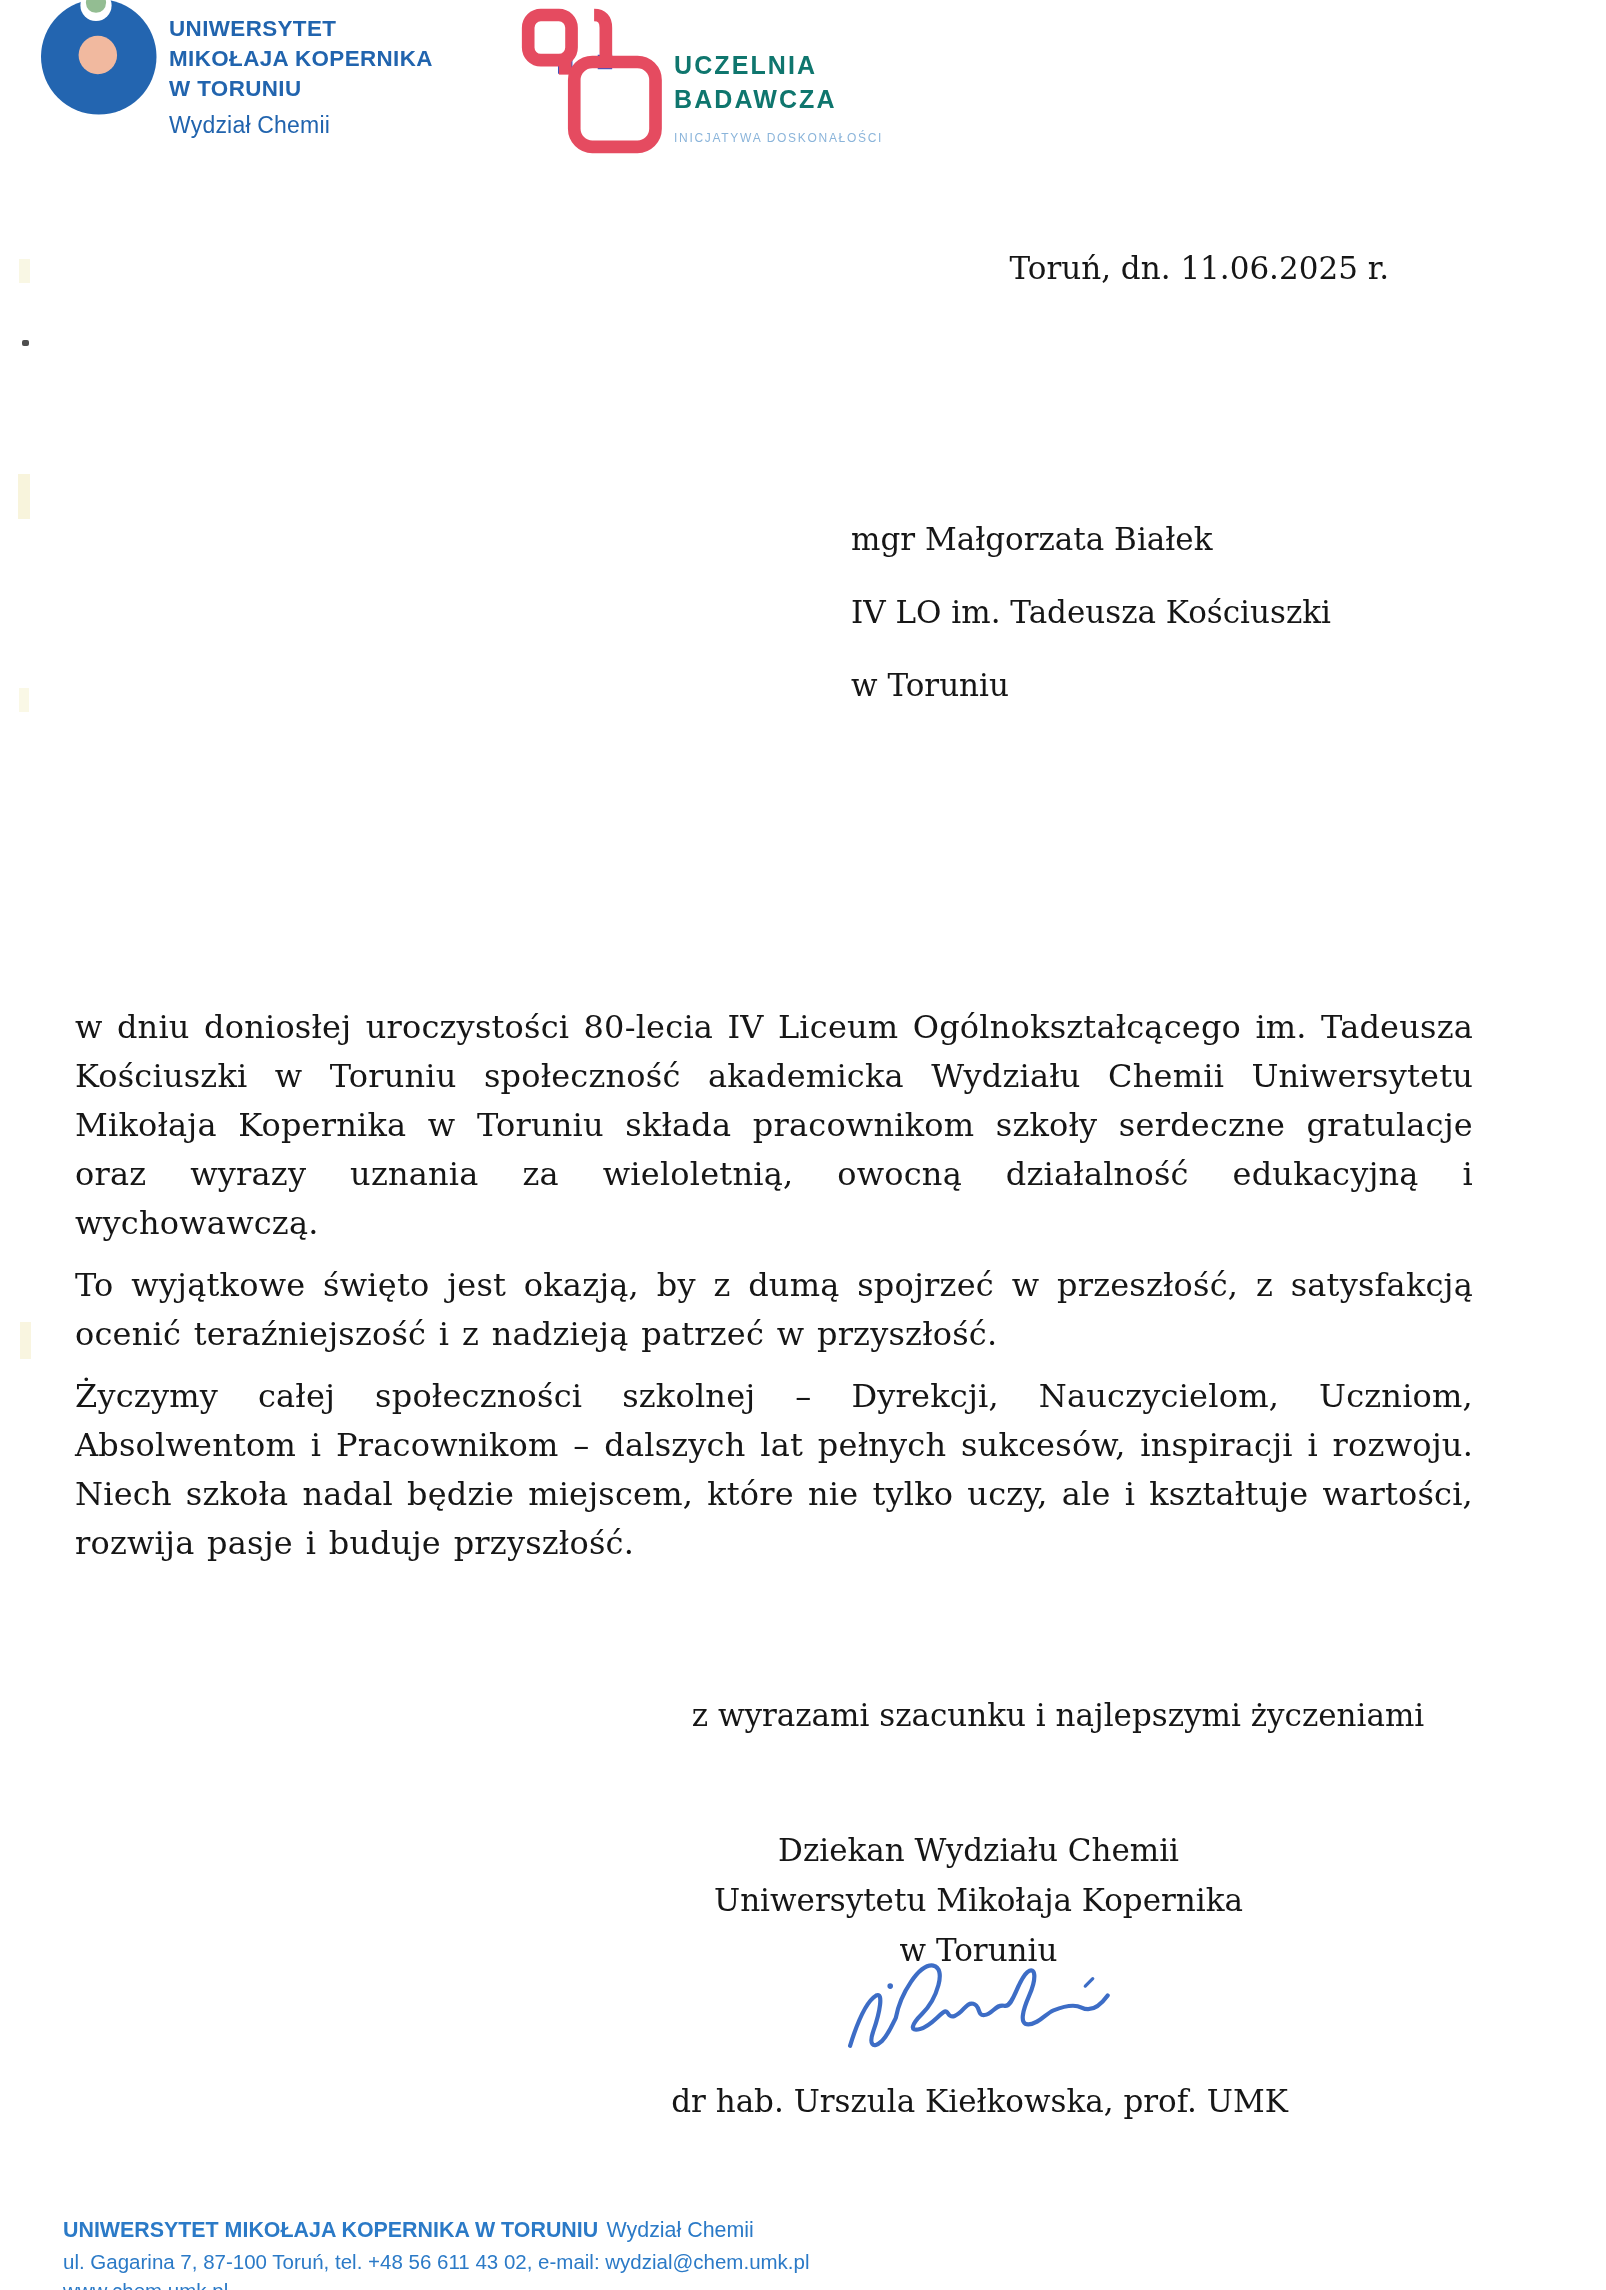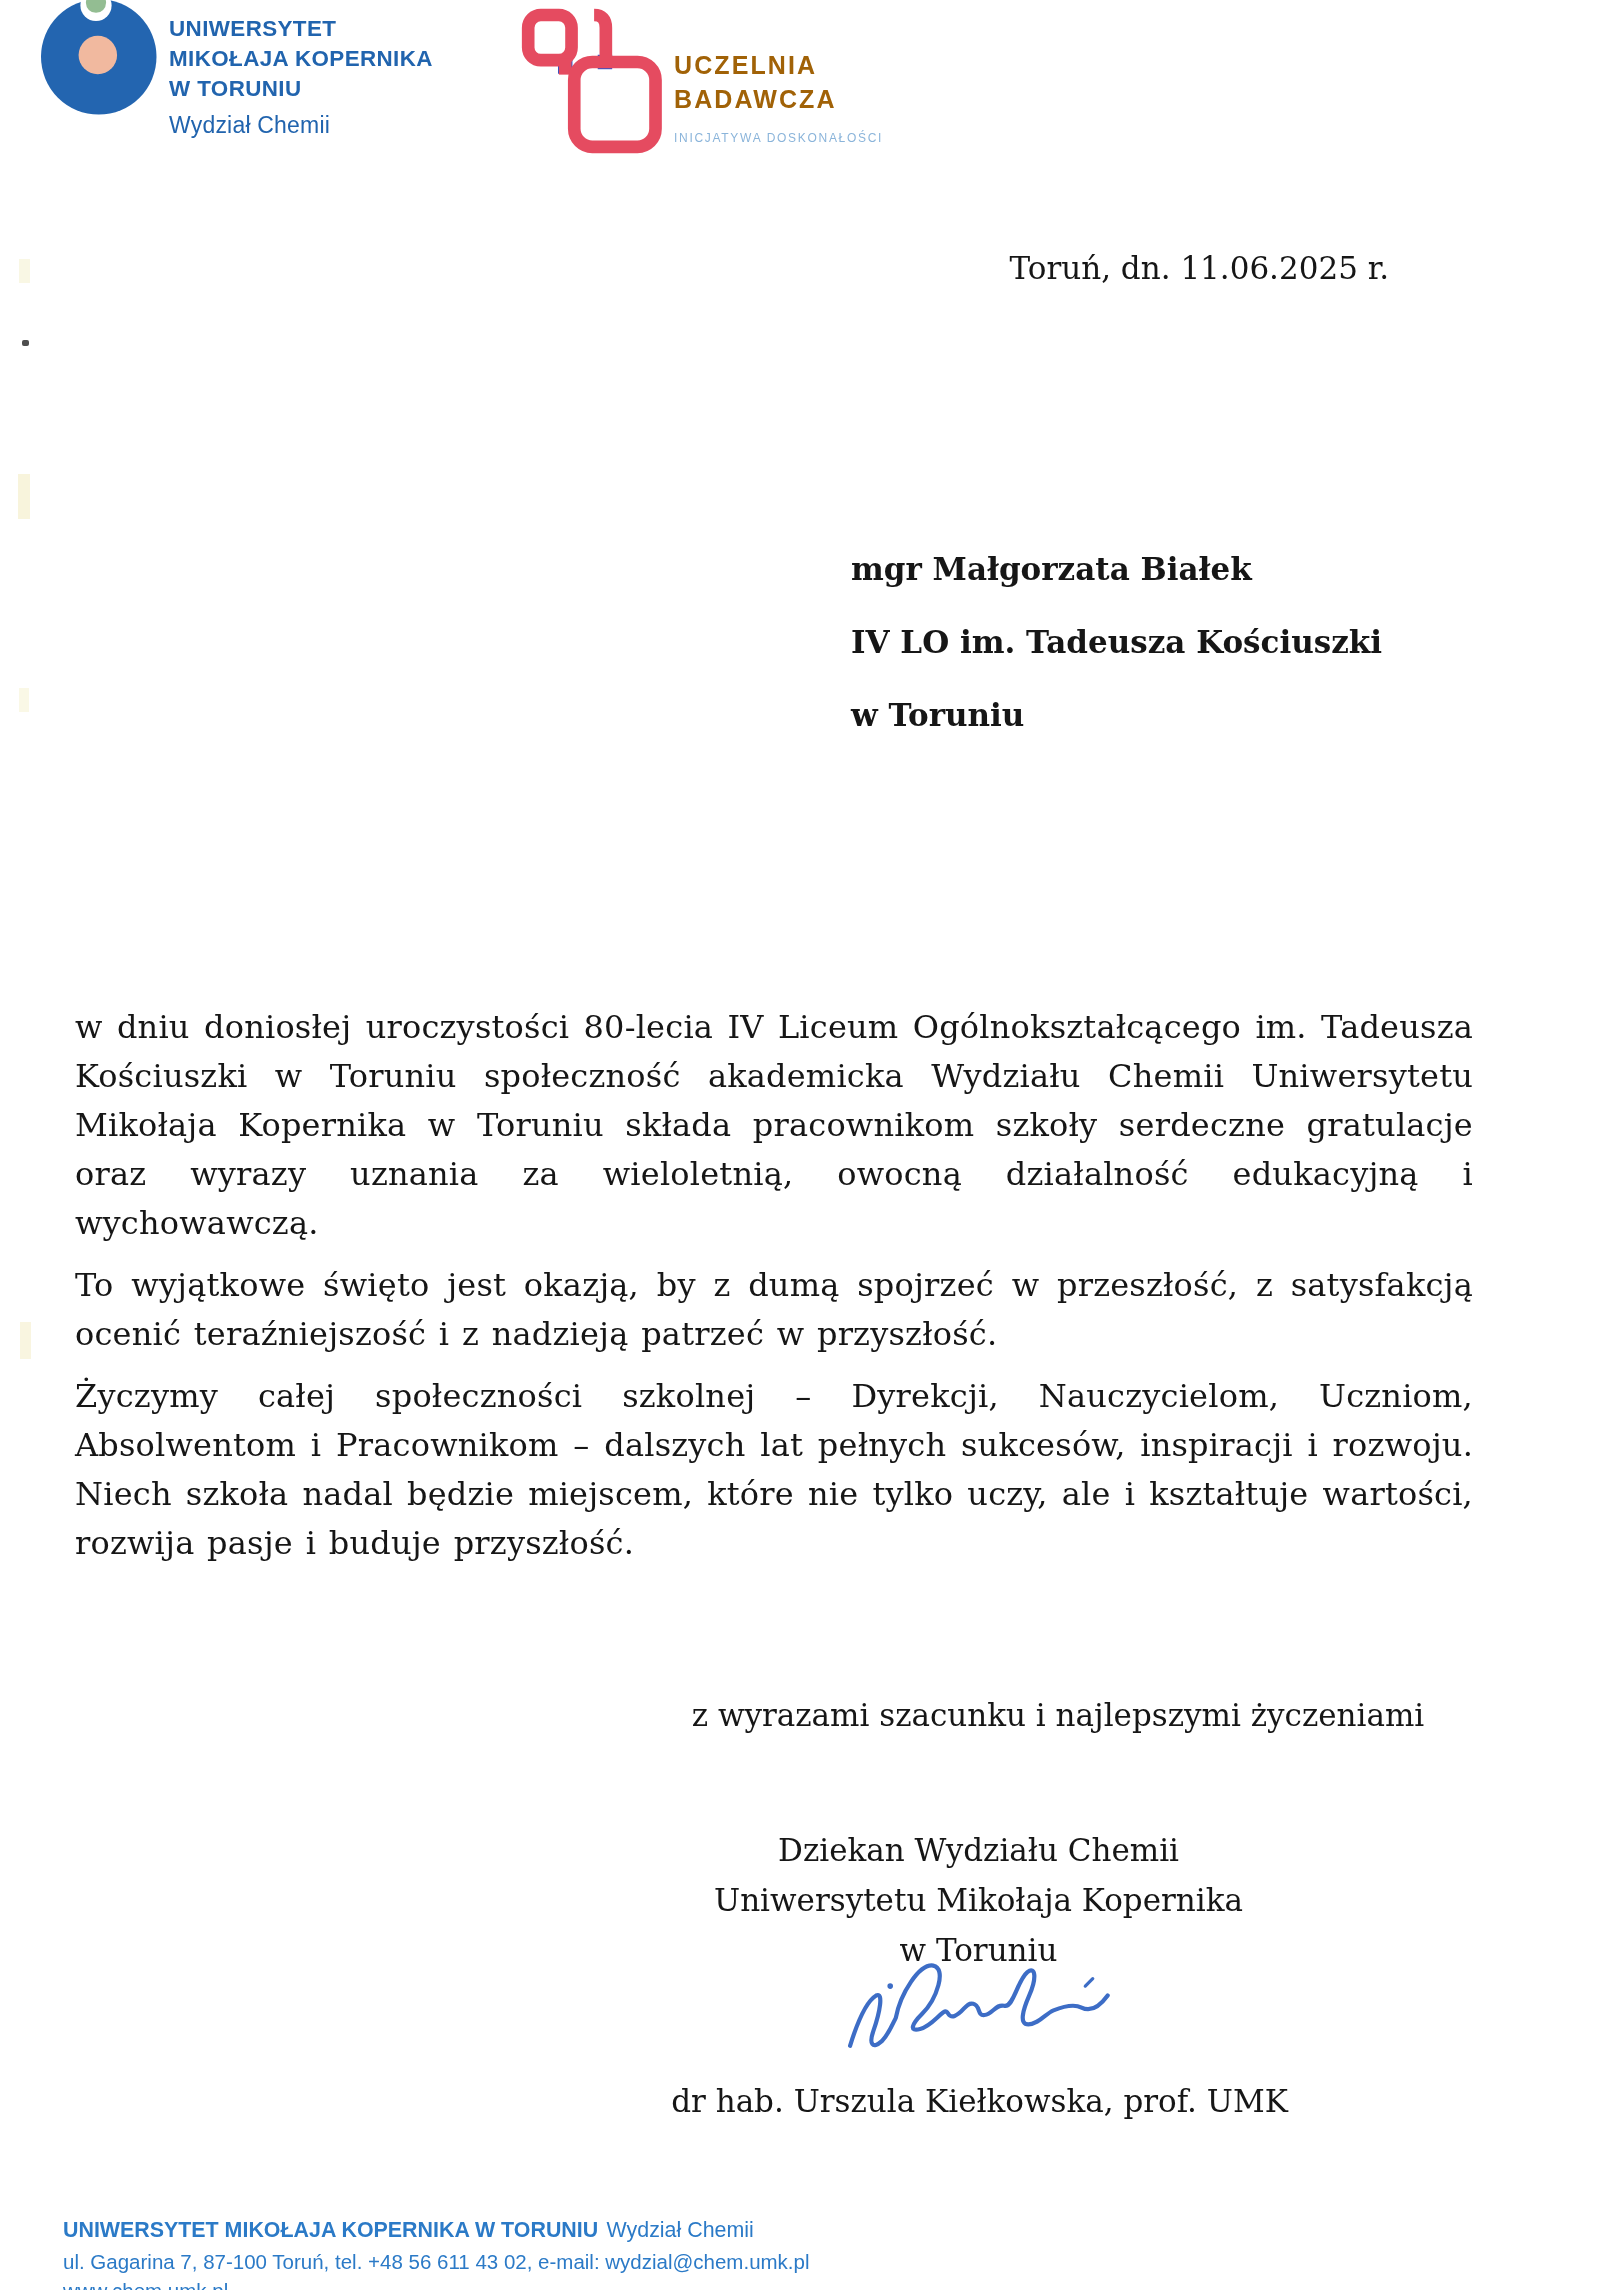--- a/index.html
+++ b/index.html
@@ -12,25 +12,25 @@
     font-family:"DejaVu Serif","Liberation Serif",serif;
     color:#161616;
   }
   
   .umk-logo{position:absolute;left:26px;top:0;width:140px;height:121px;}
   .umk-text{position:absolute;left:169px;top:14px;font-family:"Liberation Sans",sans-serif;color:#2164ae;}
   .umk-line{font-weight:700;font-size:22.4px;line-height:30px;letter-spacing:0.4px;}
   .umk-sub{font-weight:500;font-size:23px;margin-top:8.4px;letter-spacing:0.2px;}
   .ub-logo{position:absolute;left:515px;top:5.6px;width:151px;height:149px;}
   .ub-text{position:absolute;left:674px;top:48px;font-family:"Liberation Sans",sans-serif;}
-  .ub-line{font-weight:700;font-size:25px;line-height:34px;letter-spacing:2.1px;color:#a16207;}
+  .ub-line{font-weight:700;font-size:25px;line-height:34px;letter-spacing:2.1px;color:#0f766e;}
   .ub-tagline{font-weight:400;font-size:12px;letter-spacing:1.7px;color:#8ab4da;margin-top:15px;}
   
   .date{position:absolute;left:886px;top:250px;width:503px;text-align:right;font-size:31px;}
-  .recipient{position:absolute;left:851px;top:533px;font-size:31px;font-weight:bold;}
+  .recipient{position:absolute;left:851px;top:503px;font-size:31px;}
   .recipient div{line-height:73px;}
   .body-text{position:absolute;left:63px;top:1003px;width:1410px;font-size:32px;line-height:49px;text-align:justify;}
   .body-text p{margin:0 0 13px 12px;word-spacing:2.3px;letter-spacing:0.2px;}
   .closing{position:absolute;left:592px;top:1697px;width:932px;text-align:center;font-size:31px;}
   .sig-title{position:absolute;left:699px;top:1825px;width:559px;text-align:center;font-size:31px;line-height:50px;}
   .signature-svg{position:absolute;left:837px;top:1950px;width:280px;height:117px;}
   .sig-name{position:absolute;left:653px;top:2083px;width:653px;text-align:center;font-size:31px;}
   
   .footer{position:absolute;left:63px;top:2218px;font-family:"Liberation Sans",sans-serif;color:#2b7ac7;}
   .f1{font-size:21.4px;font-weight:400;}

